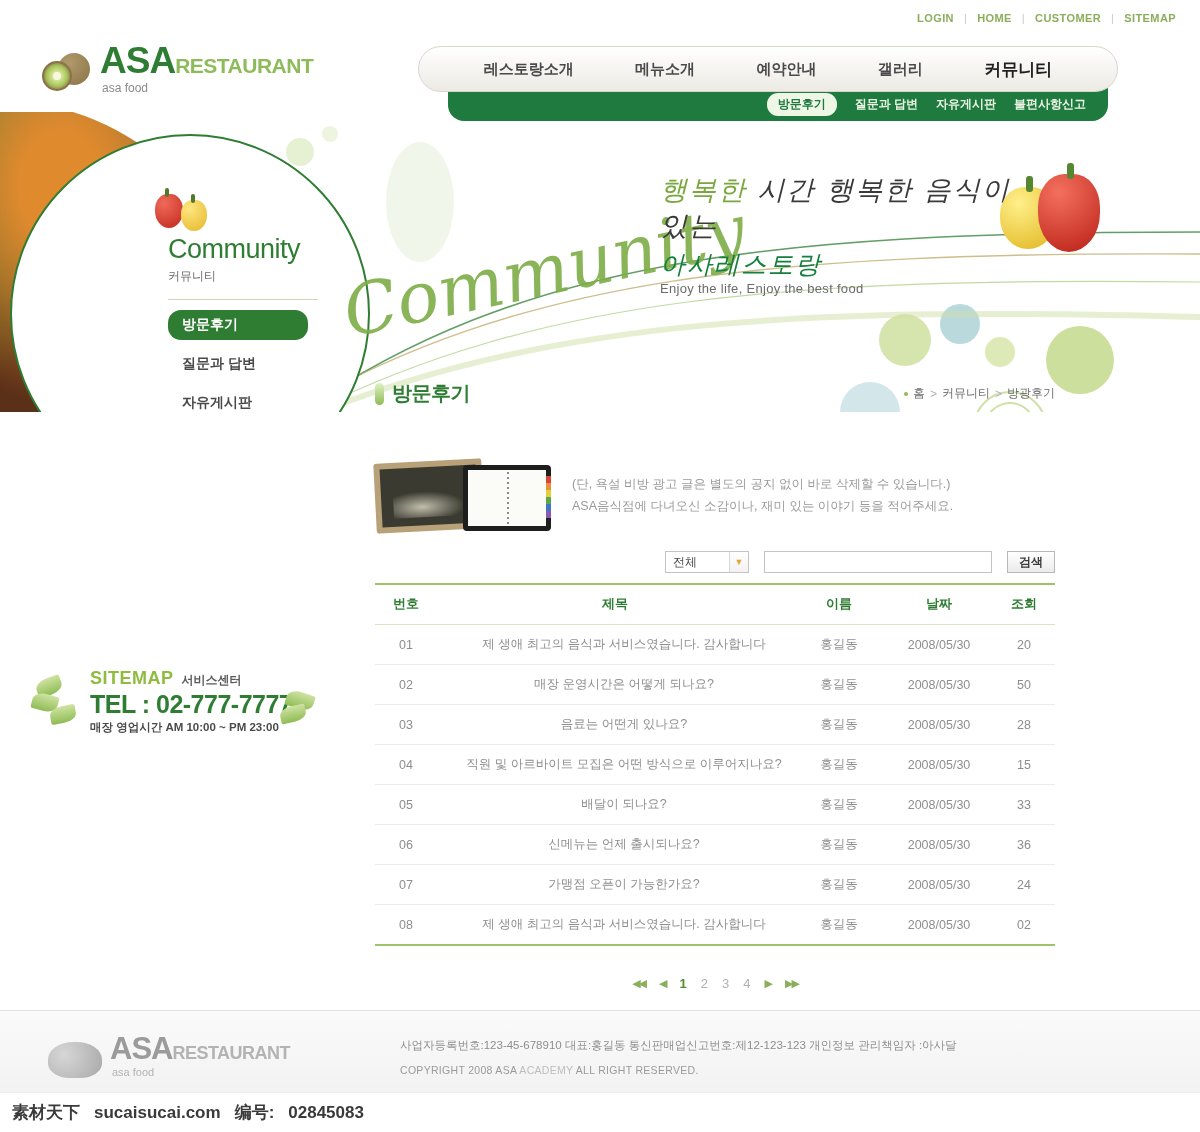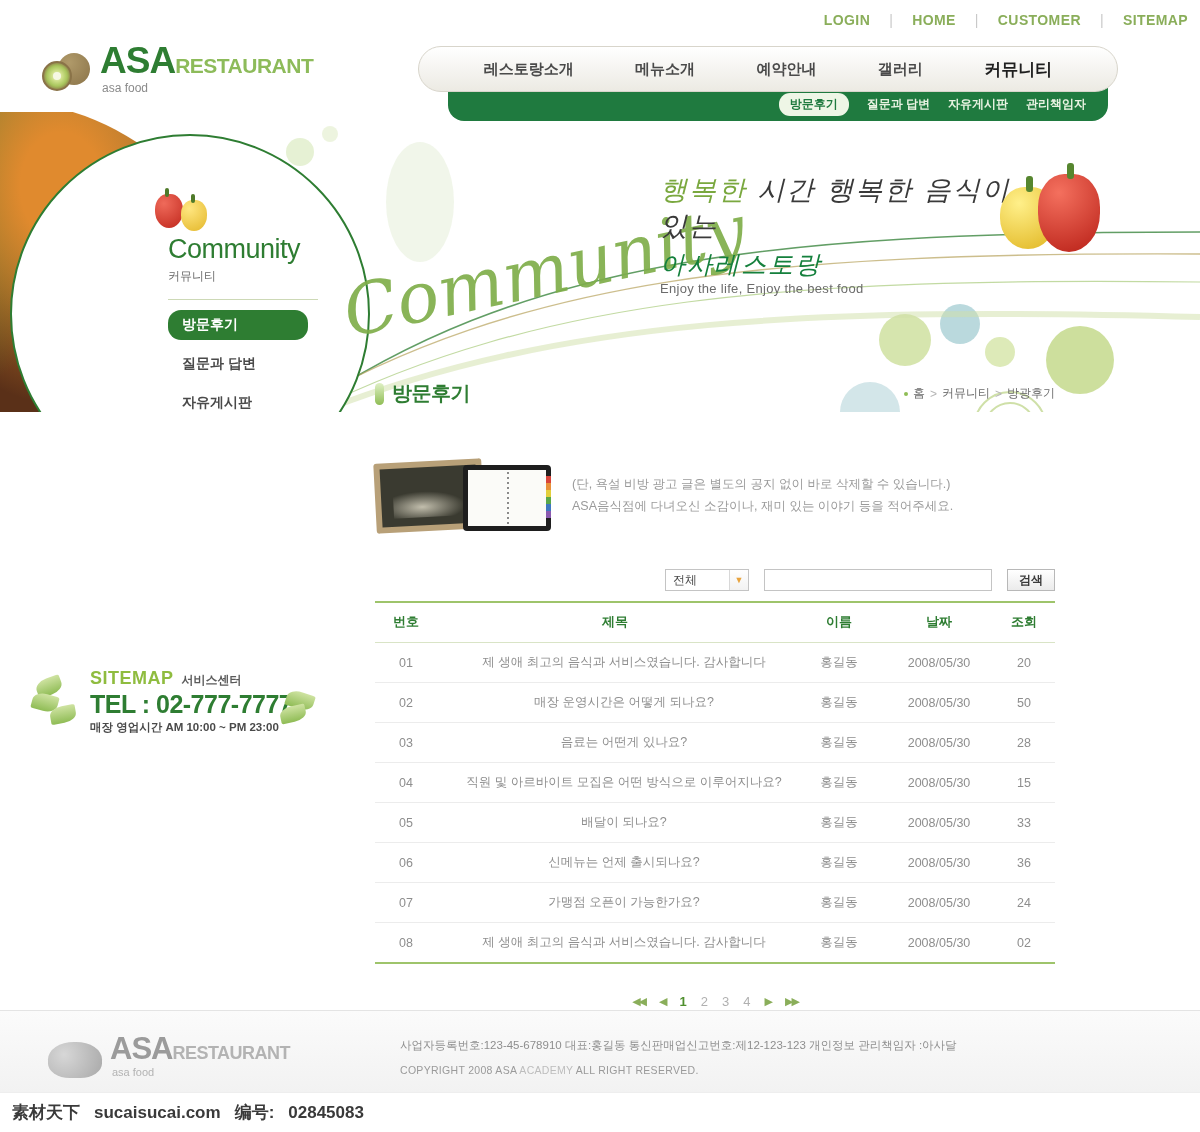--- a/index.html
+++ b/index.html
@@ -5,23 +5,23 @@
   * { box-sizing: border-box; margin: 0; padding: 0; }
   html, body {
     width: 1200px; height: 1132px;
     font-family: "Liberation Sans", "DejaVu Sans", sans-serif;
     background: #ffffff; overflow: hidden;
   }
   #page { position: relative; width: 1200px; height: 1132px; background: #fff; }
 
   
   .toputil {
-    position: absolute; top: 12px; right: 12px;
-    display: flex; align-items: center; gap: 19px;
-    font-size: 14px; font-weight: bold; letter-spacing: .4px;
+    position: absolute; top: 12px; right: 24px;
+    display: flex; align-items: center; gap: 10px;
+    font-size: 11px; font-weight: bold; letter-spacing: .4px;
   }
   .toputil a { color: #8aae5a; text-decoration: none; }
   .toputil .sep { color: #c9c9c9; font-weight: normal; }
 
   
   .logo { position: absolute; left: 42px; top: 42px; display: flex; align-items: flex-end; }
   .kiwi { position: relative; width: 52px; height: 42px; }
   .kiwi .k1 {
     position: absolute; left: 16px; top: 1px; width: 32px; height: 32px;
     border-radius: 50%; background: radial-gradient(circle at 35% 30%, #b09a6a, #8a7348);
@@ -169,21 +169,21 @@
     background: #fbfbf8; border: 5px solid #1e1e1e; border-radius: 4px;
   }
   .note:before {
     content:""; position:absolute; left:50%; top:2px; width:2px; height:calc(100% - 4px);
     background: repeating-linear-gradient(#8a8a8a 0 2px, transparent 2px 5px);
   }
   .note .tabs { position: absolute; right: -5px; top: 6px; width: 5px; height: 44px; }
   .note .tabs i { display: block; height: 7px; }
   .introtxt { font-size: 12.5px; color: #9a9a9a; line-height: 1.8; }
 
-  .searchbar { display: flex; align-items: center; justify-content: flex-end; gap: 15px; margin-top: 34px; }
+  .searchbar { display: flex; align-items: center; justify-content: flex-end; gap: 15px; margin-top: 16px; }
   .selwrap {
     position: relative; width: 84px; height: 22px; border: 1px solid #c4c4c4;
     background: #fff; display: flex; align-items: center; padding-left: 7px;
     font-size: 12px; color: #4a4a4a;
   }
   .selwrap .chev {
     position: absolute; right: 0; top: 0; width: 19px; height: 20px;
     display: flex; align-items: center; justify-content: center;
     border-left: 1px solid #d8d8d8; background: linear-gradient(#fff,#f2f2f2);
     color: #e8a33d; font-size: 9px;
@@ -282,21 +282,21 @@
         <span class="logo-rest">RESTAURANT</span>
       </div>
       <div class="logo-sub">asa food</div>
     </div>
   </div>
 
   <div class="subnav">
     <a href="#" class="active">방문후기</a>
     <a href="#">질문과 답변</a>
     <a href="#">자유게시판</a>
-    <a href="#">관리책임자</a>
+    <a href="#">불편사항신고</a>
   </div>
 
   <div class="mainnav">
     <a href="#">레스토랑소개</a>
     <a href="#">메뉴소개</a>
     <a href="#">예약안내</a>
     <a href="#">갤러리</a>
     <a href="#" class="active">커뮤니티</a>
   </div>
 

